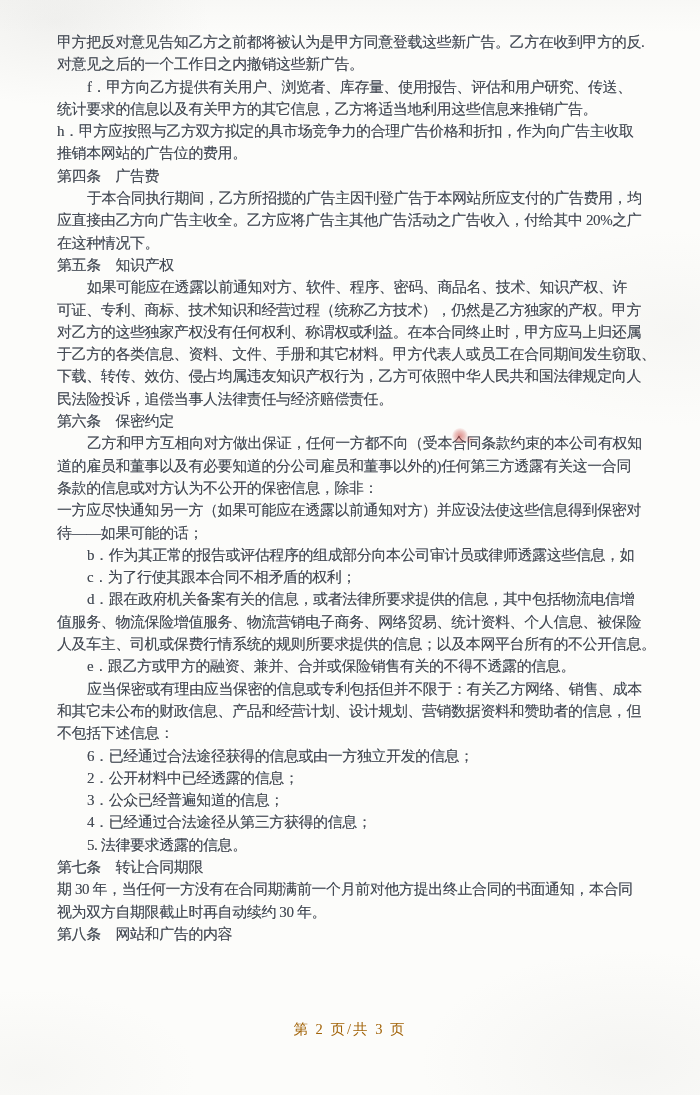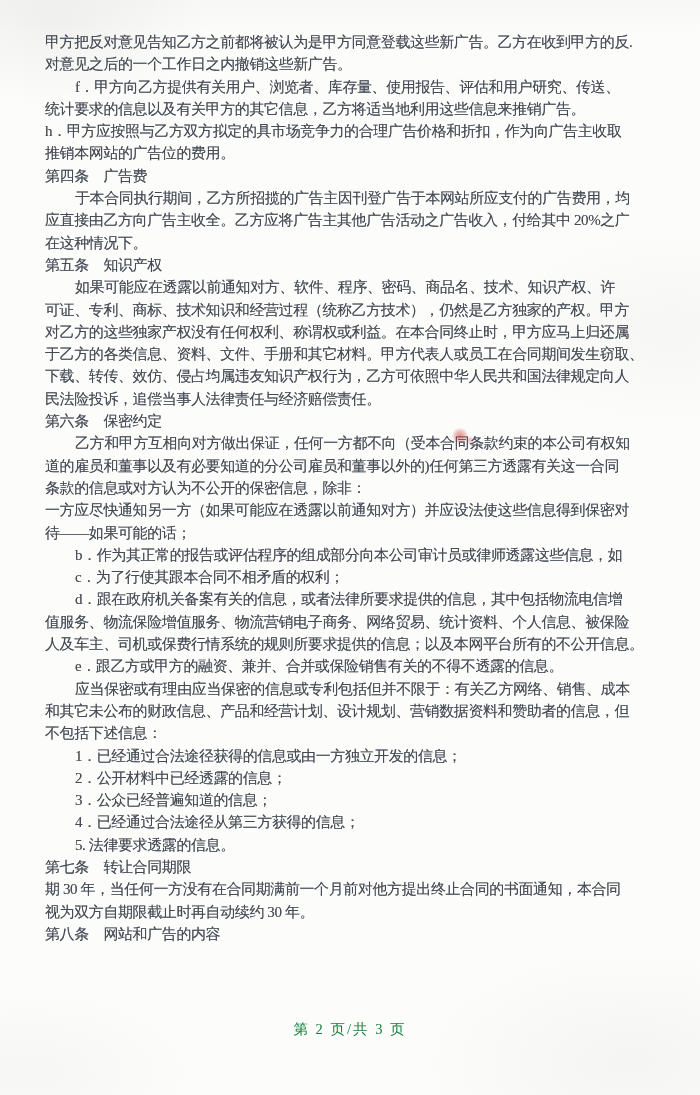--- a/index.html
+++ b/index.html
@@ -32,32 +32,33 @@
     top: 31px;
     width: 614px;
     color: #454b55;
   }
   .line {
     font-size: 15px;
     line-height: 22.3px;
     letter-spacing: -0.4px;
     white-space: nowrap;
     text-shadow: 0 0 0.6px rgba(70,76,88,0.55);
+    margin-left: 12px;
   }
   .line.indent {
     padding-left: 30px;
   }
   .doc-footer {
     position: absolute;
     left: 0;
     top: 1020px;
     width: 100%;
     text-align: center;
     font-size: 14.5px;
-    color: #15803d;
+    color: #a16207;
     letter-spacing: 2px;
   }
   .stamp-dot {
     position: absolute;
     left: 452px;
     top: 428px;
     width: 16px;
     height: 16px;
     border-radius: 50%;
     background: radial-gradient(circle, rgba(196,56,50,0.55) 0%, rgba(196,56,50,0.28) 45%, rgba(196,56,50,0) 75%);
@@ -102,21 +103,21 @@
     <div class="line">待——如果可能的话；</div>
     <div class="line indent">b．作为其正常的报告或评估程序的组成部分向本公司审计员或律师透露这些信息，如</div>
     <div class="line indent">c．为了行使其跟本合同不相矛盾的权利；</div>
     <div class="line indent">d．跟在政府机关备案有关的信息，或者法律所要求提供的信息，其中包括物流电信增</div>
     <div class="line">值服务、物流保险增值服务、物流营销电子商务、网络贸易、统计资料、个人信息、被保险</div>
     <div class="line">人及车主、司机或保费行情系统的规则所要求提供的信息；以及本网平台所有的不公开信息。</div>
     <div class="line indent">e．跟乙方或甲方的融资、兼并、合并或保险销售有关的不得不透露的信息。</div>
     <div class="line indent">应当保密或有理由应当保密的信息或专利包括但并不限于：有关乙方网络、销售、成本</div>
     <div class="line">和其它未公布的财政信息、产品和经营计划、设计规划、营销数据资料和赞助者的信息，但</div>
     <div class="line">不包括下述信息：</div>
-    <div class="line indent">1．已经通过合法途径获得的信息或由一方独立开发的信息；</div>
+    <div class="line indent">6．已经通过合法途径获得的信息或由一方独立开发的信息；</div>
     <div class="line indent">2．公开材料中已经透露的信息；</div>
     <div class="line indent">3．公众已经普遍知道的信息；</div>
     <div class="line indent">4．已经通过合法途径从第三方获得的信息；</div>
     <div class="line indent">5. 法律要求透露的信息。</div>
     <div class="line">第七条　转让合同期限</div>
     <div class="line">期 30 年，当任何一方没有在合同期满前一个月前对他方提出终止合同的书面通知，本合同</div>
     <div class="line">视为双方自期限截止时再自动续约 30 年。</div>
     <div class="line">第八条　网站和广告的内容</div>
   </div>
 

